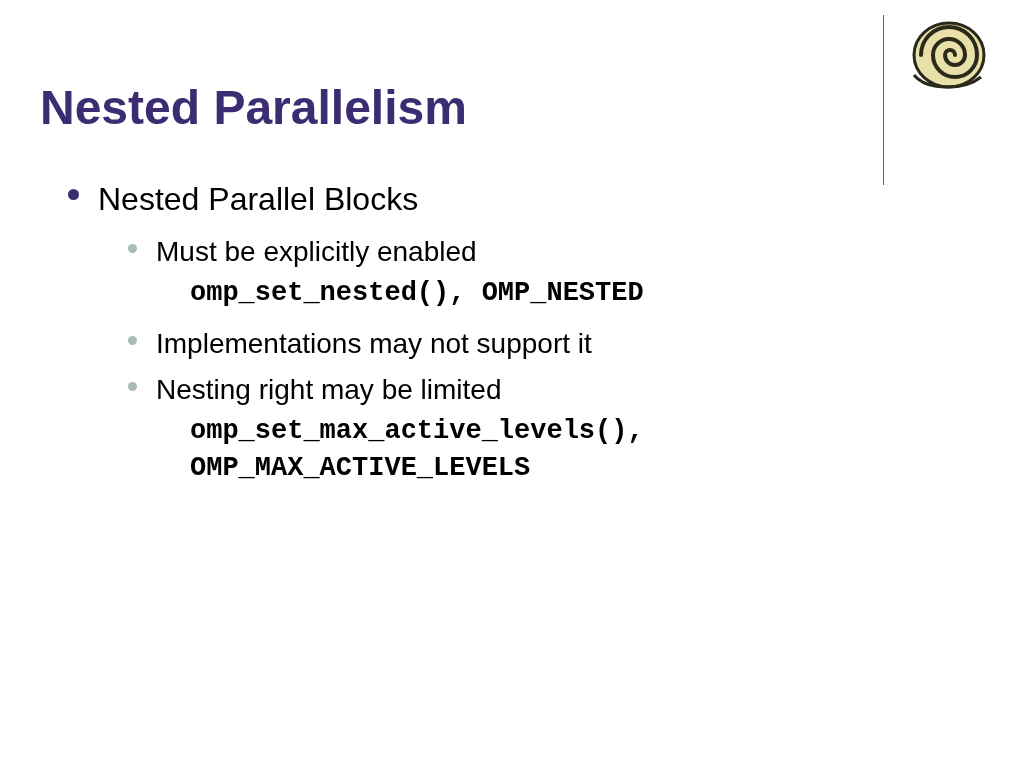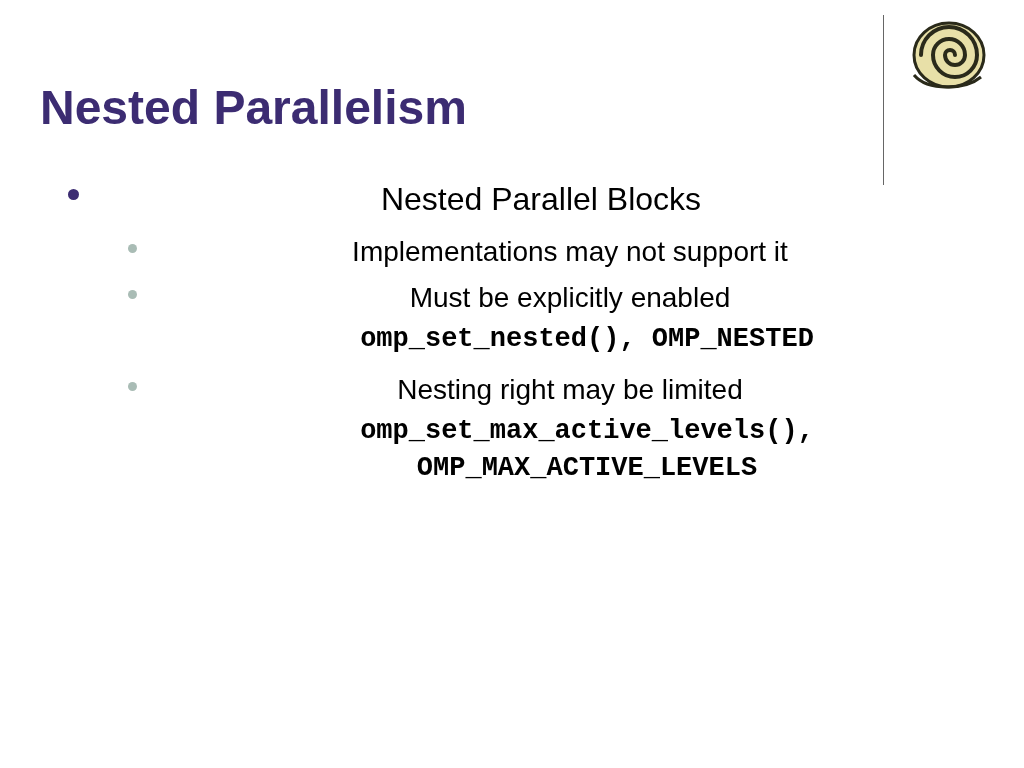--- a/index.html
+++ b/index.html
@@ -33,21 +33,20 @@
   }
   .logo {
     position: absolute;
     right: 35px;
     top: 15px;
     width: 90px;
     height: 80px;
   }
   .content {
     padding: 20px 40px 0 60px;
-    text-align: center;
   }
   .lvl1 {
     list-style: none;
   }
   .lvl1 > li {
     position: relative;
     padding-left: 38px;
     margin-bottom: 6px;
   }
   .lvl1 > li::before {
@@ -119,25 +118,25 @@
   </div>
   <h1 class="title">Nested Parallelism</h1>
 </div>
 
 <div class="content">
   <ul class="lvl1">
     <li>
       <div class="lvl1-text">Nested Parallel Blocks</div>
       <ul class="lvl2">
         <li>
-          <div class="lvl2-text">Implementations may not support it</div>
+          <div class="lvl2-text">Must be explicitly enabled</div>
+          <div class="code-line"><span class="code-span">omp_set_nested()</span>, <span class="code-span">OMP_NESTED</span></div>
         </li>
         <li>
-          <div class="lvl2-text">Must be explicitly enabled</div>
-          <div class="code-line"><span class="code-span">omp_set_nested()</span>, <span class="code-span">OMP_NESTED</span></div>
+          <div class="lvl2-text">Implementations may not support it</div>
         </li>
         <li>
           <div class="lvl2-text">Nesting right may be limited</div>
           <div class="code-line"><span class="code-span">omp_set_max_active_levels()</span>,<br><span class="code-span">OMP_MAX_ACTIVE_LEVELS</span></div>
         </li>
       </ul>
     </li>
   </ul>
 </div>
 

